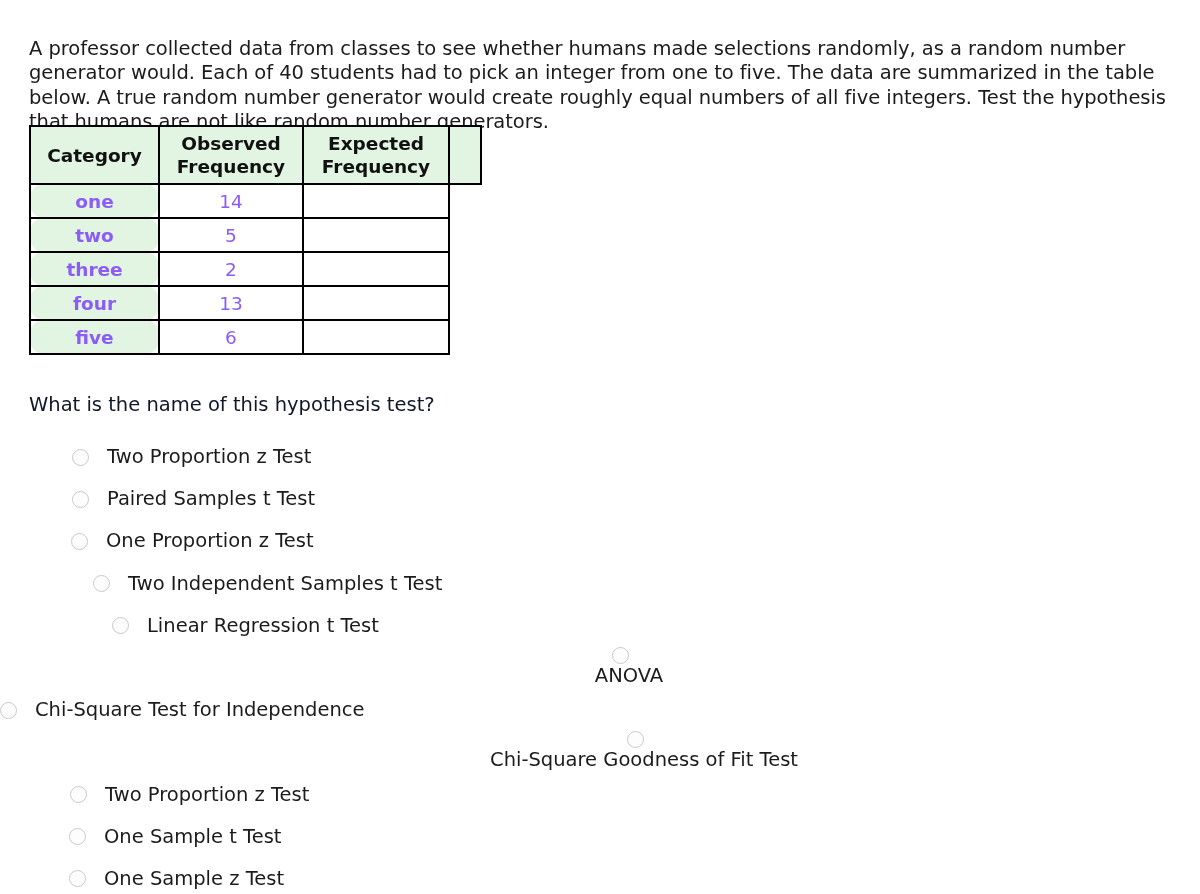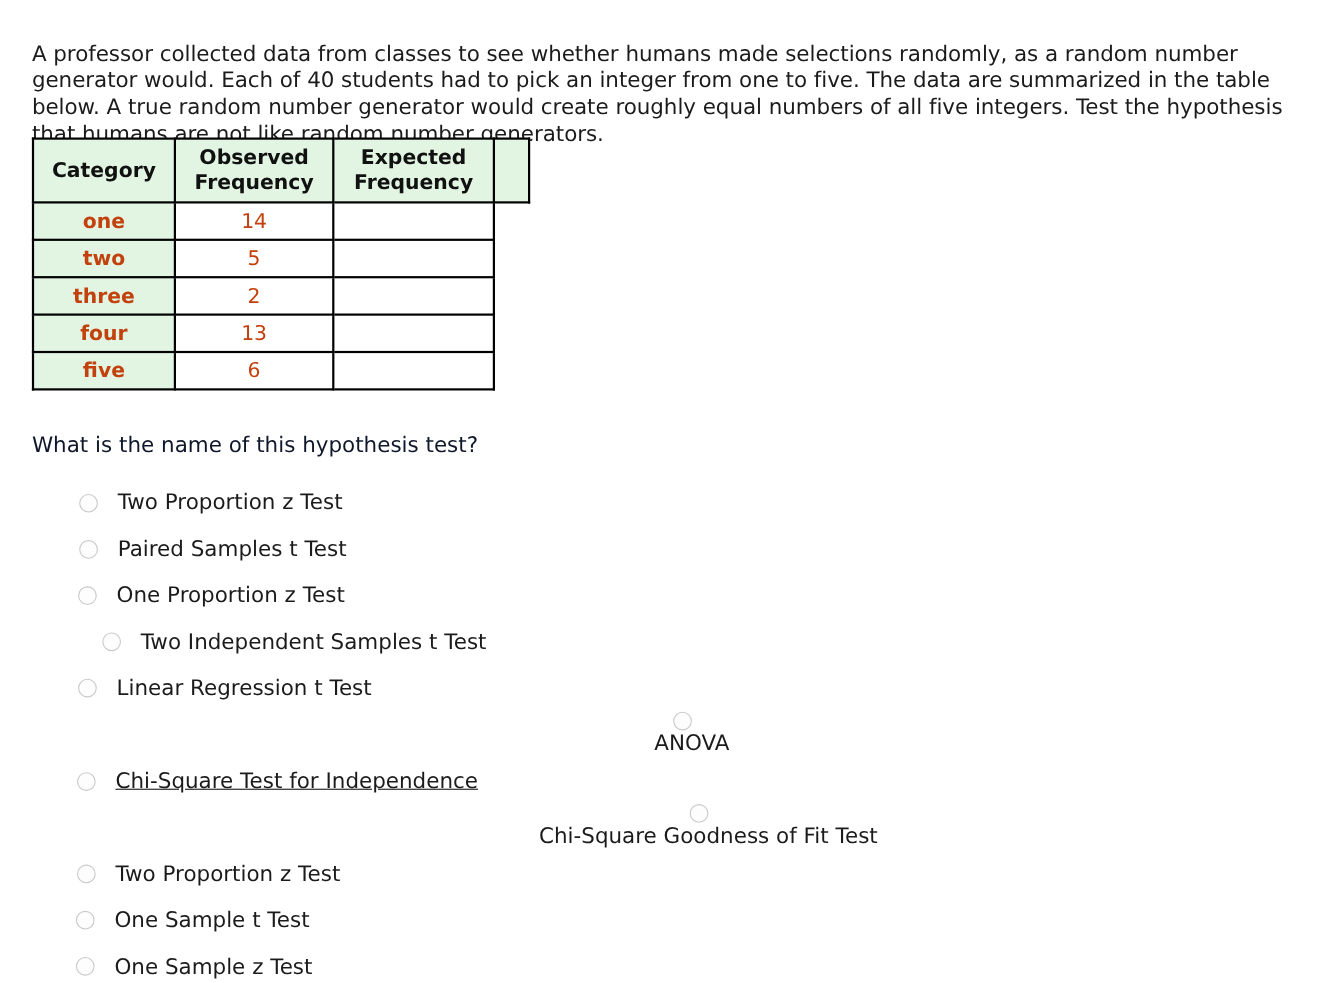--- a/index.html
+++ b/index.html
@@ -62,22 +62,23 @@
   .col-cat   { width: 127px; }
   .col-obs   { width: 142px; }
   .col-exp   { width: 144px; }
   .col-extra { width: 30px; }
 
   .freq-table tbody td {
     height: 32px;
     vertical-align: middle;
     text-align: center;
     background: #ffffff;
-    color: #c2410c;
+    color: #8b5cf6;
     font-size: 18.5px;
+    border-radius: 14px;
   }
   .freq-table tbody td.cat {
     background: #e2f5e2;
     font-weight: bold;
   }
   .freq-table tbody td.blank-edge {
     border: none;
     background: transparent;
   }
 
@@ -191,29 +192,29 @@
         <span class="option-label">Paired Samples t Test</span>
       </div>
       <div class="option-row" style="padding-left: 71px;">
         <span class="radio"></span>
         <span class="option-label">One Proportion z Test</span>
       </div>
       <div class="option-row" style="padding-left: 93px;">
         <span class="radio"></span>
         <span class="option-label">Two Independent Samples t Test</span>
       </div>
-      <div class="option-row" style="padding-left: 71px;">
+      <div class="option-row" style="padding-left: 112px;">
         <span class="radio"></span>
         <span class="option-label">Linear Regression t Test</span>
       </div>
       <div class="option-row" style="padding-left: 40px; flex-direction: column;">
         <span class="radio"></span>
         <span class="option-label">ANOVA</span>
       </div>
-      <div class="option-row" style="padding-left: 70px; text-decoration: underline;">
+      <div class="option-row" style="">
         <span class="radio"></span>
         <span class="option-label">Chi-Square Test for Independence</span>
       </div>
       <div class="option-row" style="padding-left: 70px; flex-direction: column;">
         <span class="radio"></span>
         <span class="option-label">Chi-Square Goodness of Fit Test</span>
       </div>
       <div class="option-row" style="padding-left: 70px;">
         <span class="radio"></span>
         <span class="option-label">Two Proportion z Test</span>

